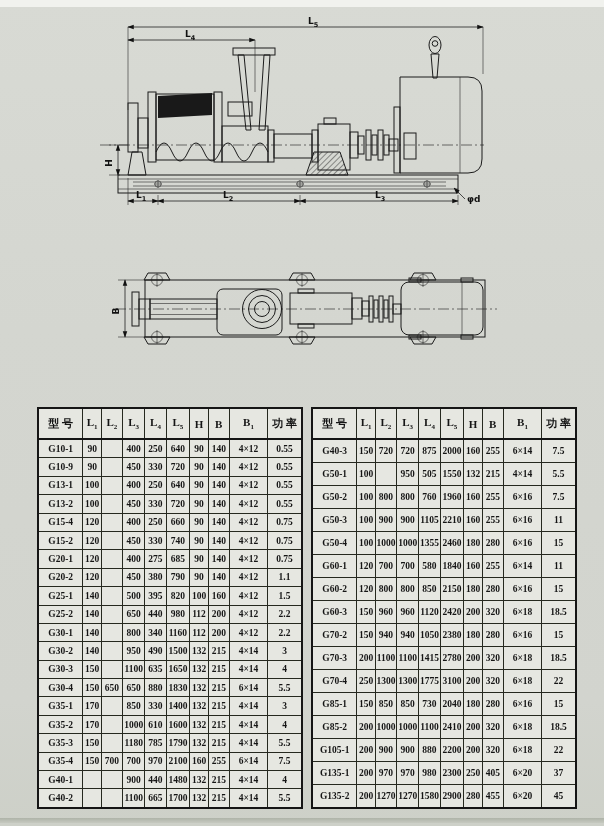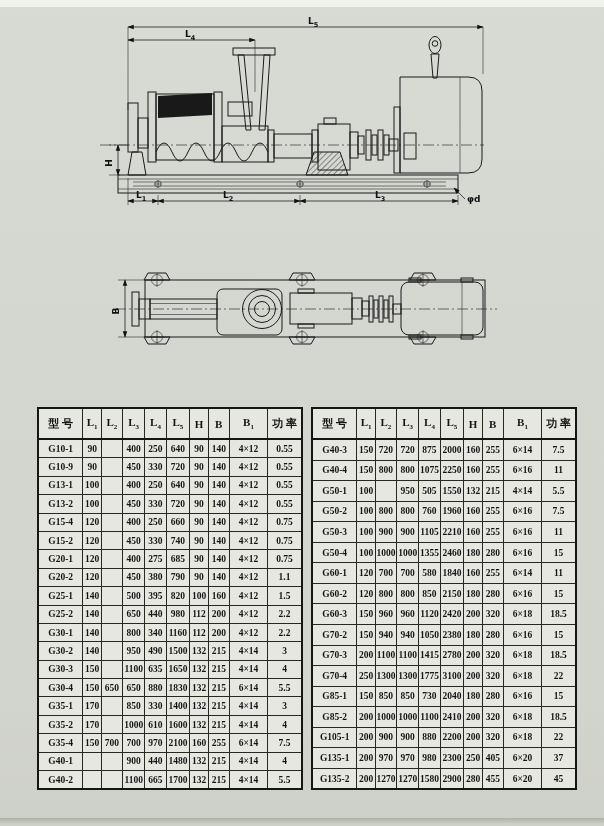--- a/index.html
+++ b/index.html
@@ -483,20 +483,32 @@
             <td></td>
             <td>1000</td>
             <td>610</td>
             <td>1600</td>
             <td>132</td>
             <td>215</td>
             <td>4×14</td>
             <td>4</td>
           </tr>
           <tr>
+            <td>G35-3</td>
+            <td>150</td>
+            <td></td>
+            <td>1180</td>
+            <td>785</td>
+            <td>1790</td>
+            <td>132</td>
+            <td>215</td>
+            <td>4×14</td>
+            <td>5.5</td>
+          </tr>
+          <tr>
             <td>G35-4</td>
             <td>150</td>
             <td>700</td>
             <td>700</td>
             <td>970</td>
             <td>2100</td>
             <td>160</td>
             <td>255</td>
             <td>6×14</td>
             <td>7.5</td>
@@ -561,32 +573,20 @@
             <td>720</td>
             <td>720</td>
             <td>875</td>
             <td>2000</td>
             <td>160</td>
             <td>255</td>
             <td>6×14</td>
             <td>7.5</td>
           </tr>
           <tr>
-            <td>G40-4</td>
-            <td>150</td>
-            <td>800</td>
-            <td>800</td>
-            <td>1075</td>
-            <td>2250</td>
-            <td>160</td>
-            <td>255</td>
-            <td>6×16</td>
-            <td>11</td>
-          </tr>
-          <tr>
             <td>G50-1</td>
             <td>100</td>
             <td></td>
             <td>950</td>
             <td>505</td>
             <td>1550</td>
             <td>132</td>
             <td>215</td>
             <td>4×14</td>
             <td>5.5</td>

